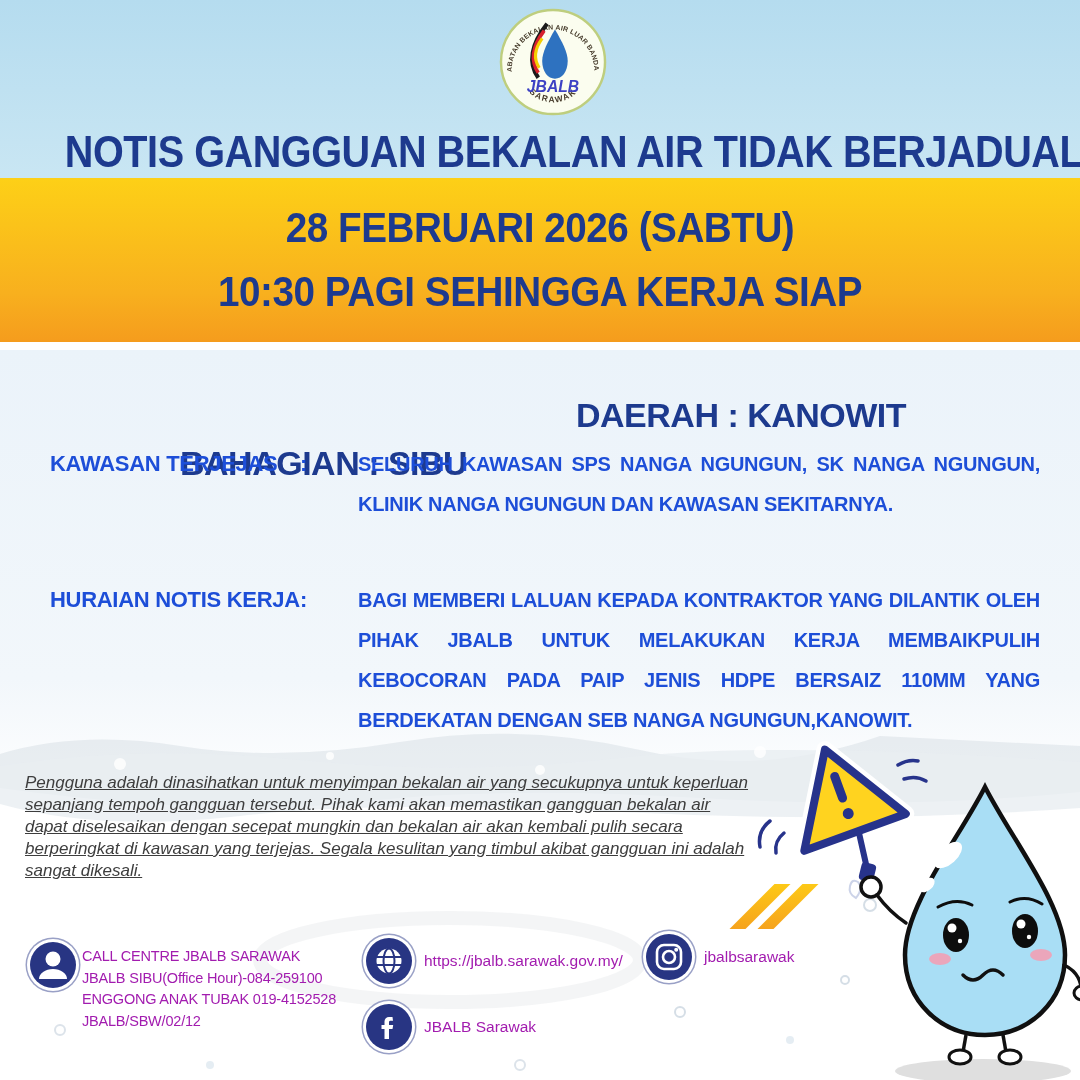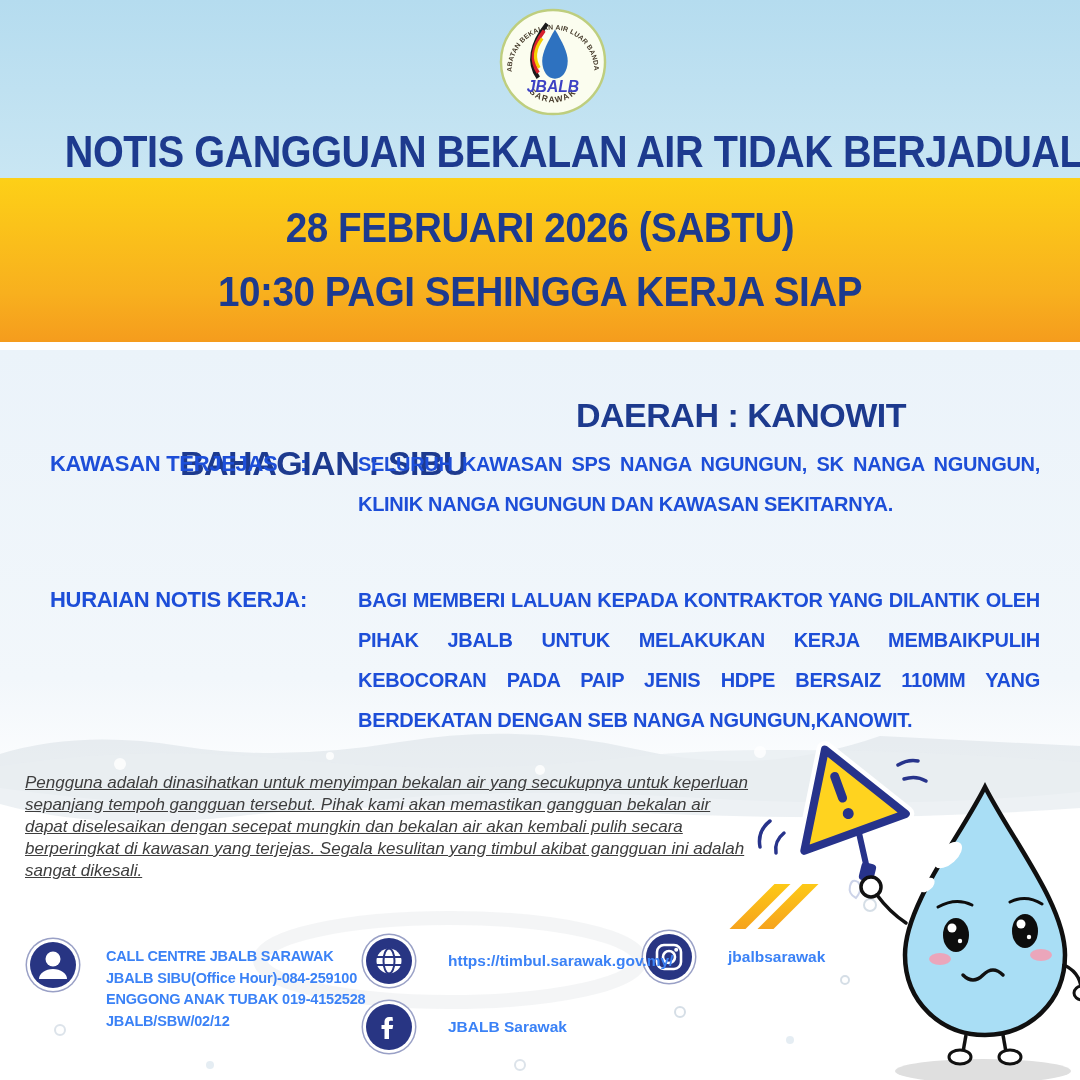--- a/index.html
+++ b/index.html
@@ -49,21 +49,21 @@
   .stripe-1{left:752px;}
   .stripe-2{left:780px;}
   
   .icon-circle{position:absolute;width:46px;height:46px;border-radius:50%;
     background:#283583;box-shadow:0 0 0 3px #ffffff,0 0 0 4.5px #99a0c6;
     display:flex;align-items:center;justify-content:center;}
   .icon-person{left:30px;top:942px;}
   .icon-globe{left:366px;top:938px;}
   .icon-facebook{left:366px;top:1004px;}
   .icon-instagram{left:646px;top:934px;}
-  .contact-text{position:absolute;color:#3b82f6;font-weight:bold;margin-left:24px;}
+  .contact-text{position:absolute;color:#a21caf;font-weight:normal;}
   .phone-block{left:82px;top:946px;font-size:14.5px;line-height:21.5px;width:280px;letter-spacing:-.2px;}
   .website-label{left:424px;top:952px;font-size:15.5px;}
   .facebook-label{left:424px;top:1018px;font-size:15.5px;}
   .instagram-label{left:704px;top:948px;font-size:15.5px;}
   
   .decor{position:absolute;pointer-events:none;}
   .splash-svg{top:712px;left:0;}
   .mascot-svg{top:735px;left:756px;}
 </style>
 </head>
@@ -173,21 +173,21 @@
       <circle cx="30.2" cy="15.8" r="2" fill="#fff"></circle>
     </svg>
   </div>
 
   <div class="contact-text phone-block">
     <div>CALL CENTRE JBALB SARAWAK</div>
     <div>JBALB SIBU(Office Hour)-084-259100</div>
     <div>ENGGONG ANAK TUBAK 019-4152528</div>
     <div>JBALB/SBW/02/12</div>
   </div>
-  <div class="contact-text website-label">https://timbul.sarawak.gov.my/</div>
+  <div class="contact-text website-label">https://jbalb.sarawak.gov.my/</div>
   <div class="contact-text facebook-label">JBALB Sarawak</div>
   <div class="contact-text instagram-label">jbalbsarawak</div>
 
   <svg class="decor mascot-svg" width="335" height="352" viewBox="0 0 335 352">
 
     <ellipse cx="227" cy="336" rx="88" ry="12" fill="#c9c9c9" opacity=".6"></ellipse>
 
     <g transform="rotate(-20 84 56)">
       <polygon points="84,12 138,100 30,100" fill="none" stroke="#ffffff" stroke-width="17" stroke-linejoin="round"></polygon>
       <polygon points="84,12 138,100 30,100" fill="#ffd31f" stroke="#27338b" stroke-width="8" stroke-linejoin="round"></polygon>

